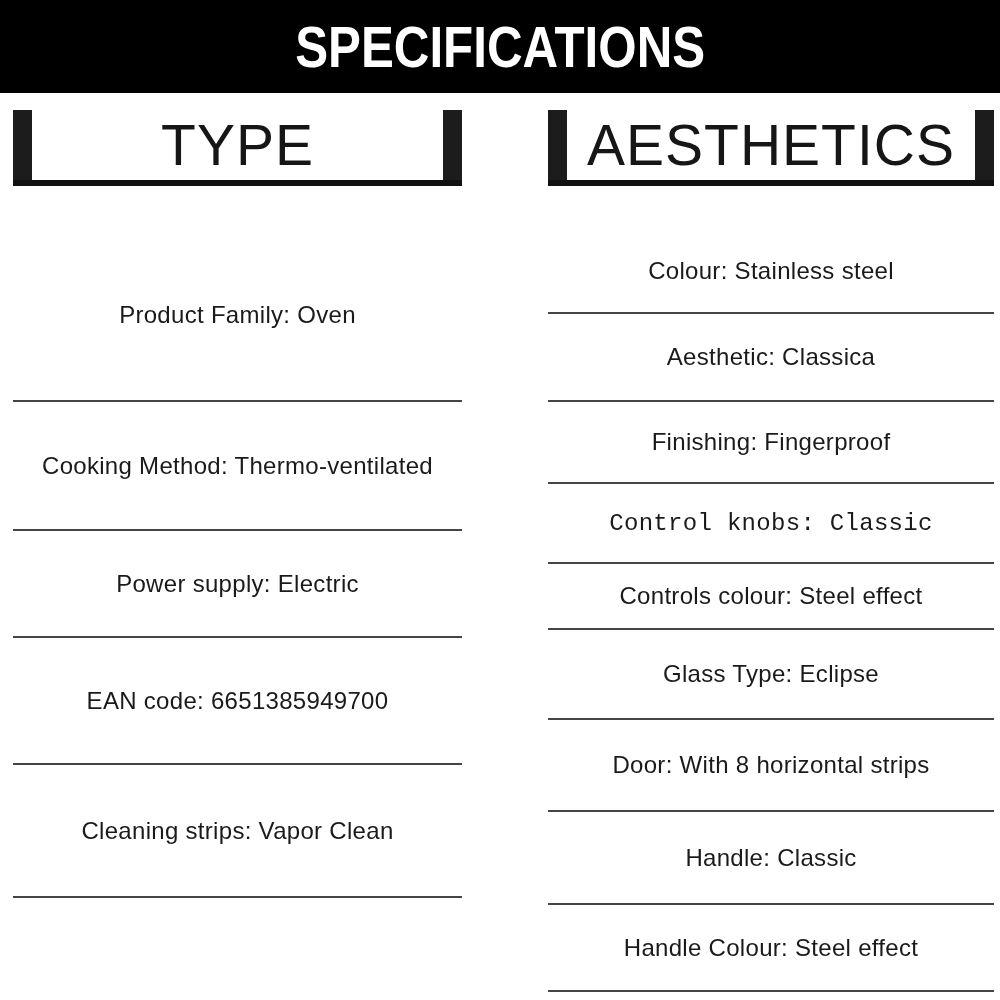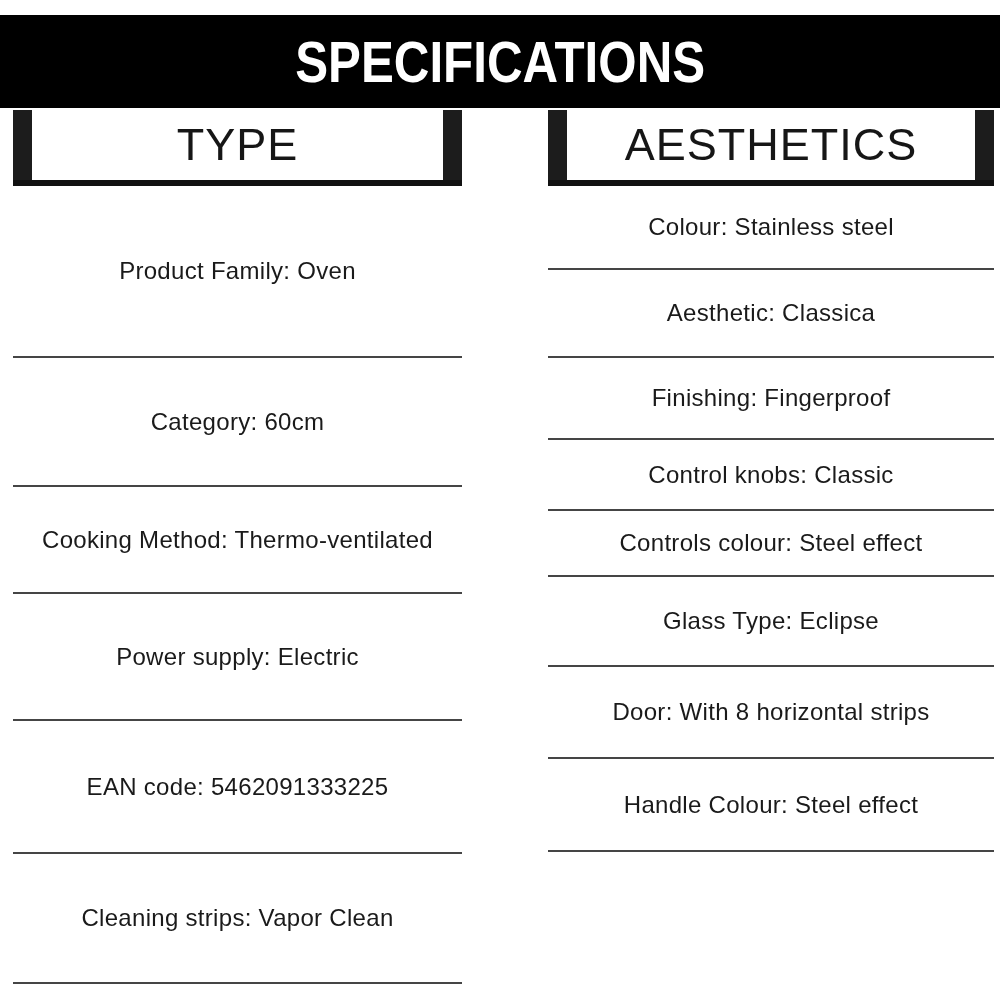--- a/index.html
+++ b/index.html
@@ -19,21 +19,20 @@
   
   .banner {
     position: absolute;
     left: 0; top: 0;
     width: 1000px;
     height: 93px;
     background: #000000;
     display: flex;
     align-items: center;
     justify-content: center;
-    margin-top: 15px;
   }
   .banner-title {
     color: #ffffff;
     font-size: 58px;
     font-weight: bold;
     letter-spacing: 0px;
     transform: scaleX(0.85);
     white-space: nowrap;
   }
 
@@ -65,28 +64,28 @@
     width: 100%;
     height: 6px;
     background: #111111;
   }
   .col-title {
     position: absolute;
     left: 19px; right: 19px; top: 0; bottom: 6px;
     display: flex;
     align-items: center;
     justify-content: center;
-    font-size: 45px;
+    font-size: 57px;
     letter-spacing: 1px;
     color: #161616;
     white-space: nowrap;
   }
 
   
-  .rows { display: block; }
+  .rows { display: block; margin-top: 44px; }
   .spec-row {
     box-sizing: border-box;
     display: flex;
     align-items: center;
     justify-content: center;
     border-bottom: 2px solid #454545;
     font-size: 24px;
     letter-spacing: 0.3px;
     color: #1a1a1a;
     text-align: center;
@@ -96,21 +95,21 @@
   .col-left .spec-row:nth-child(1) { height: 172px; }
   .col-left .spec-row:nth-child(2) { height: 129px; }
   .col-left .spec-row:nth-child(3) { height: 107px; }
   .col-left .spec-row:nth-child(4) { height: 127px; }
   .col-left .spec-row:nth-child(5) { height: 133px; }
   .col-left .spec-row:nth-child(6) { height: 130px; }
   
   .col-right .spec-row:nth-child(1) { height: 84px; }
   .col-right .spec-row:nth-child(2) { height: 88px; }
   .col-right .spec-row:nth-child(3) { height: 82px; }
-  .col-right .spec-row:nth-child(4) { height: 71px; }
+  .col-right .spec-row:nth-child(4) { height: 80px; font-family: Liberation Mono, monospace; }
   .col-right .spec-row:nth-child(5) { height: 66px; }
   .col-right .spec-row:nth-child(6) { height: 90px; }
   .col-right .spec-row:nth-child(7) { height: 92px; }
   .col-right .spec-row:nth-child(8) { height: 93px; }
   .col-right .spec-row:nth-child(9) { height: 87px; }
 </style>
 </head>
 <body>
 
 <div class="page">
@@ -121,40 +120,40 @@
 
   <div class="col col-left">
     <div class="col-header">
       <div class="bracket-bar left"></div>
       <div class="bracket-bar right"></div>
       <div class="bracket-underline"></div>
       <div class="col-title">TYPE</div>
     </div>
     <div class="rows">
       <div class="spec-row">Product Family: Oven</div>
-      <div class="spec-row">Category: 60cm</div>
       <div class="spec-row">Cooking Method: Thermo-ventilated</div>
       <div class="spec-row">Power supply: Electric</div>
-      <div class="spec-row">EAN code: 5462091333225</div>
+      <div class="spec-row">EAN code: 6651385949700</div>
       <div class="spec-row">Cleaning strips: Vapor Clean</div>
     </div>
   </div>
 
   <div class="col col-right">
     <div class="col-header">
       <div class="bracket-bar left"></div>
       <div class="bracket-bar right"></div>
       <div class="bracket-underline"></div>
       <div class="col-title">AESTHETICS</div>
     </div>
     <div class="rows">
       <div class="spec-row">Colour: Stainless steel</div>
       <div class="spec-row">Aesthetic: Classica</div>
       <div class="spec-row">Finishing: Fingerproof</div>
       <div class="spec-row">Control knobs: Classic</div>
       <div class="spec-row">Controls colour: Steel effect</div>
       <div class="spec-row">Glass Type: Eclipse</div>
       <div class="spec-row">Door: With 8 horizontal strips</div>
+      <div class="spec-row">Handle: Classic</div>
       <div class="spec-row">Handle Colour: Steel effect</div>
     </div>
   </div>
 
 </div>
 
 </body></html>

